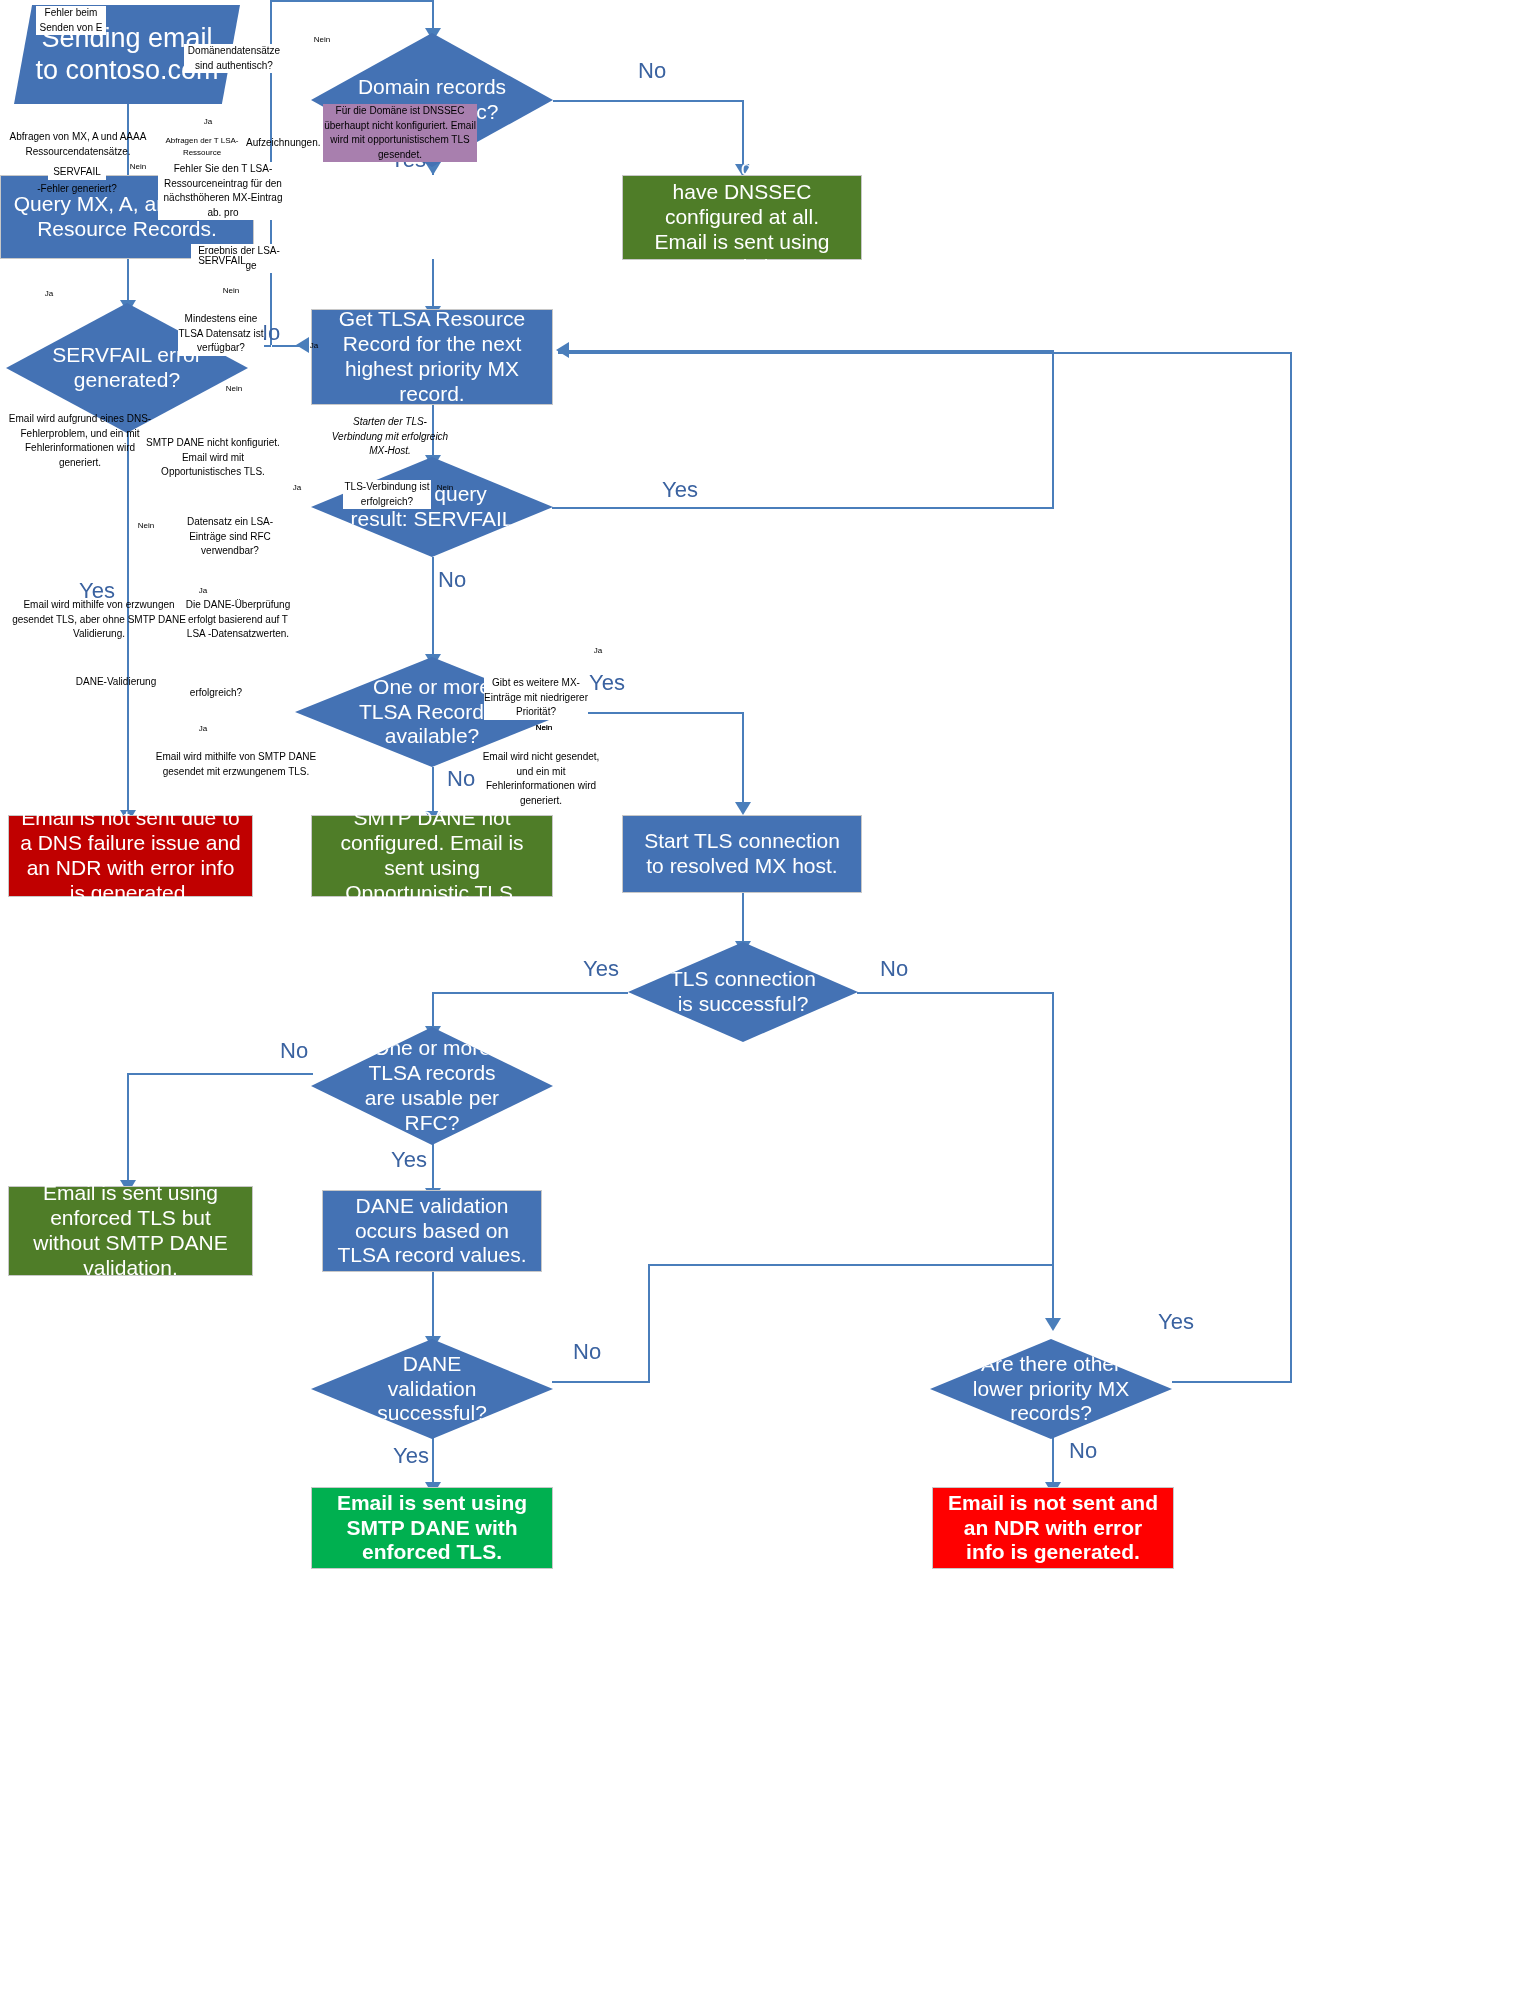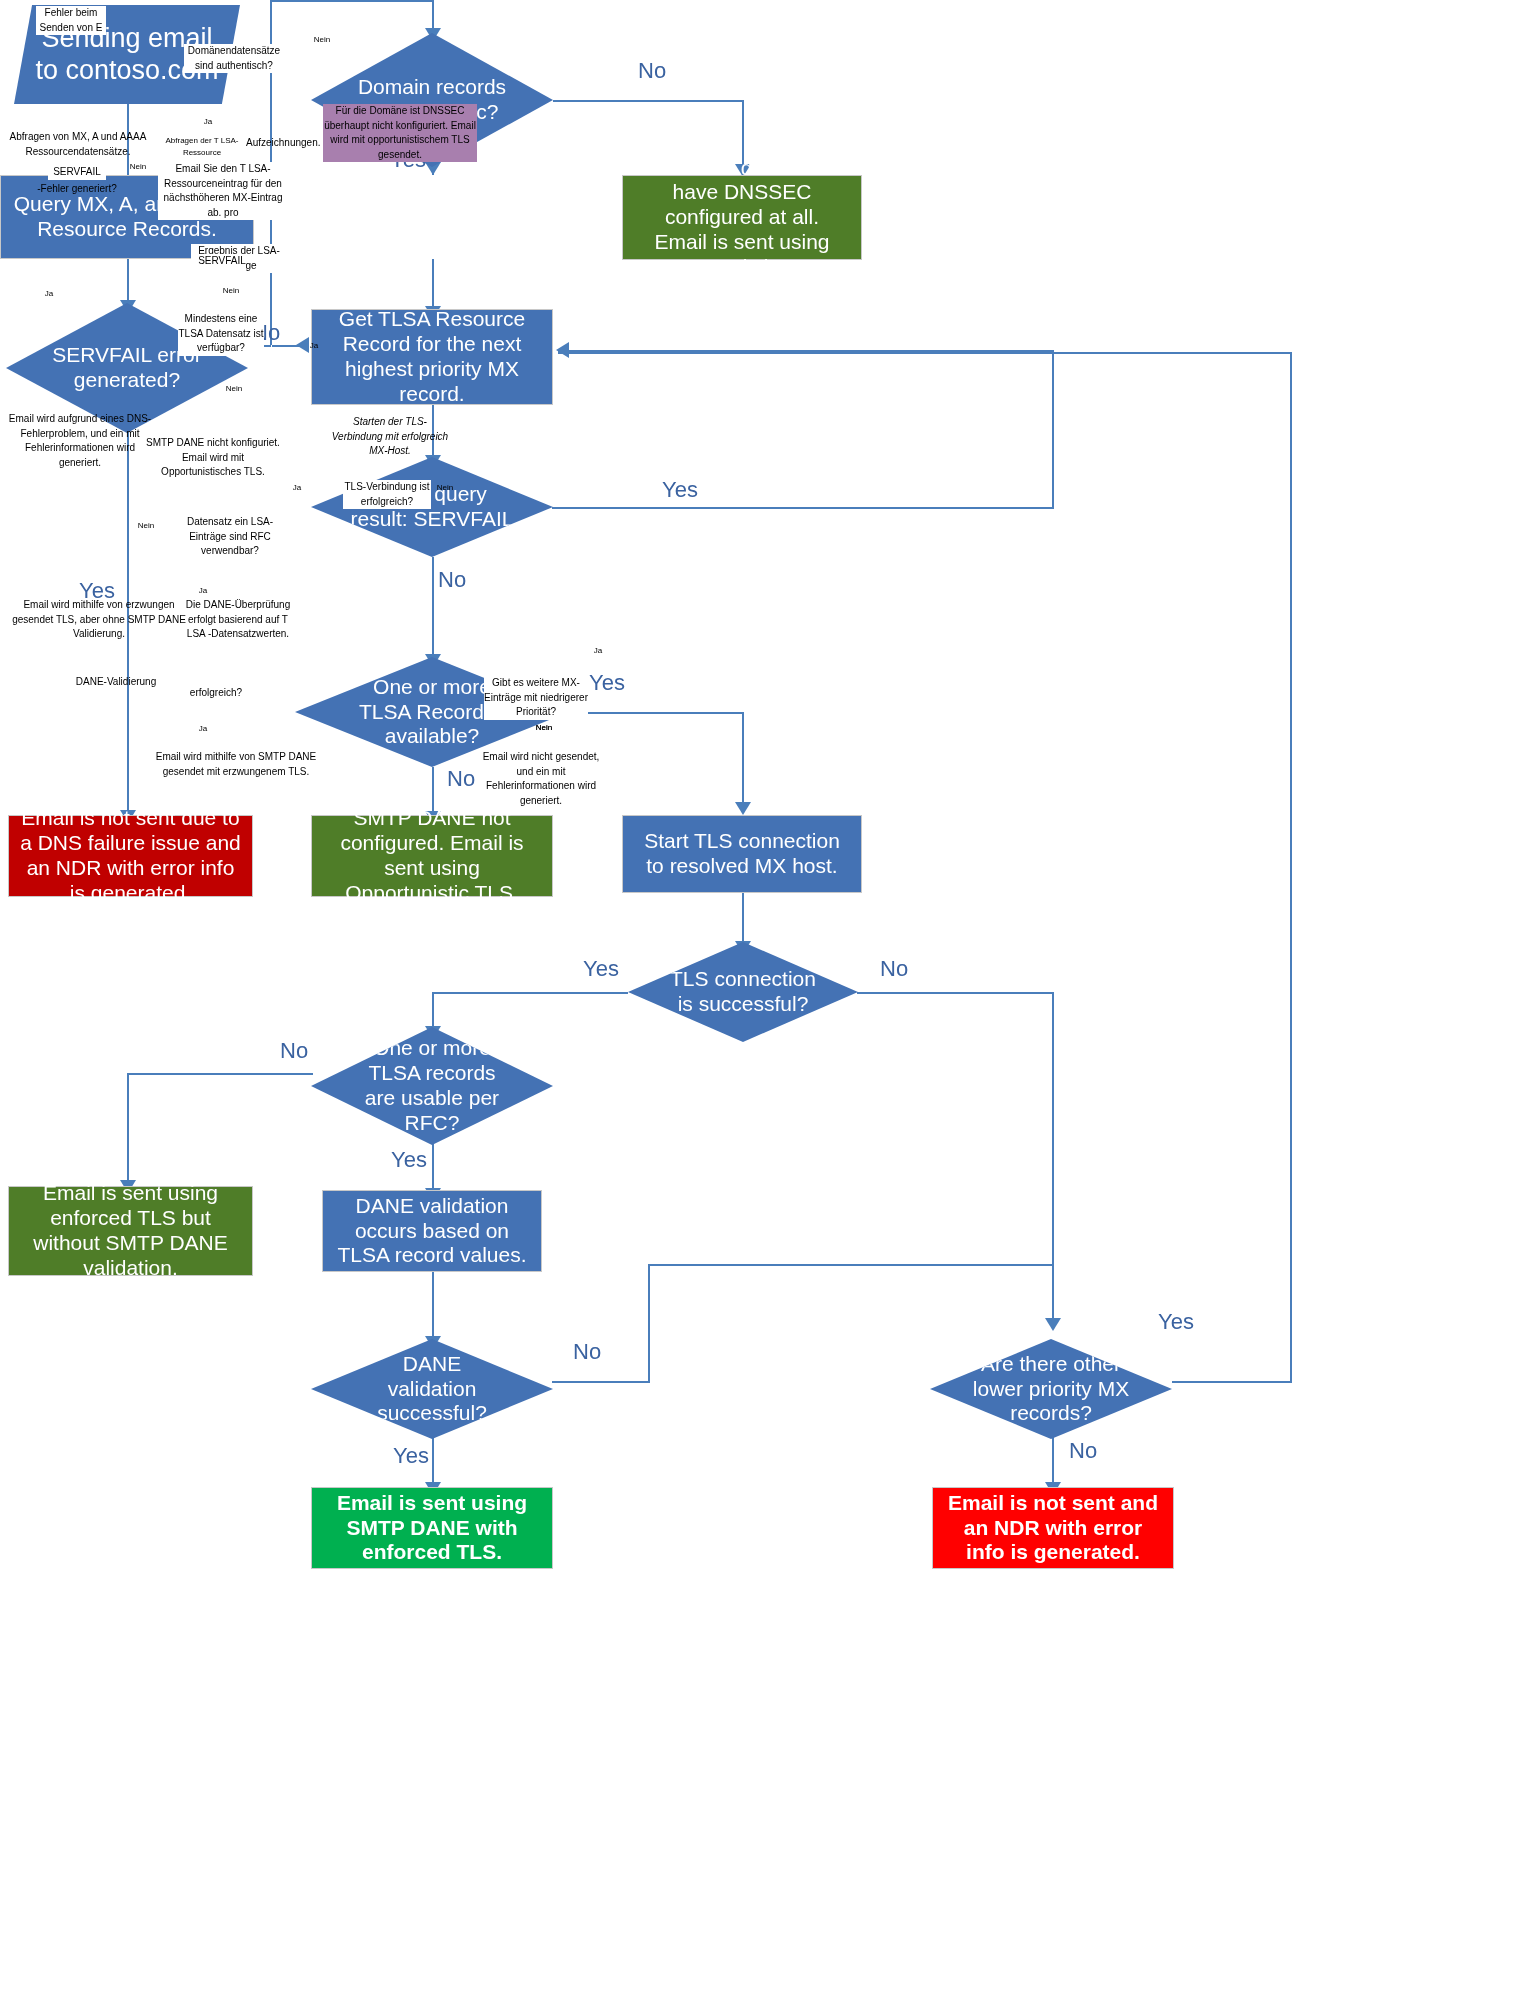--- a/index.html
+++ b/index.html
@@ -307,21 +307,21 @@
   <div class="de sm hl" style="left:184px; top:44px; width:100px;">Domänendatensätze sind authentisch?</div>
   <div class="de tiny" style="left:196px; top:116px; width:24px;">Ja</div>
   <div class="de sm" style="left:8px; top:130px; width:140px;">Abfragen von MX, A und AAAA Ressourcendatensätze.</div>
   <div class="de tiny" style="left:158px; top:135px; width:88px;text-align:center;">Abfragen der T LSA-Ressource</div>
   <div class="de sm" style="left:246px; top:136px; width:72px;">Aufzeichnungen.</div>
   <div class="de tiny" style="left:308px; top:34px; width:28px;">Nein</div>
   <div class="de sm hl-purple" style="left:323px; top:104px; width:154px;">Für die Domäne ist DNSSEC überhaupt nicht konfiguriert. Email wird mit opportunistischem TLS gesendet.</div>
   <div class="de sm hl" style="left:48px; top:165px; width:58px;">SERVFAIL</div>
   <div class="de sm" style="left:32px; top:182px; width:90px;">-Fehler generiert?</div>
   <div class="de tiny" style="left:124px; top:161px; width:28px;">Nein</div>
-  <div class="de sm hl" style="left:158px; top:162px; width:130px;">Email Sie den T LSA-Ressourceneintrag für den nächsthöheren MX-Eintrag ab. pro</div>
+  <div class="de sm hl" style="left:158px; top:162px; width:130px;">Fehler Sie den T LSA-Ressourceneintrag für den nächsthöheren MX-Eintrag ab. pro</div>
   <div class="de sm hl" style="left:191px; top:244px; width:96px;">Ergebnis der LSA-Abfrage</div>
   <div class="de sm hl" style="left:198px; top:254px; width:48px;">SERVFAIL</div>
   <div class="de tiny" style="left:37px; top:288px; width:24px;">Ja</div>
   <div class="de tiny" style="left:217px; top:285px; width:28px;">Nein</div>
   <div class="de tiny" style="left:302px; top:340px; width:24px;">Ja</div>
   <div class="de sm hl" style="left:178px; top:312px; width:86px;">Mindestens eine TLSA Datensatz ist verfügbar?</div>
   <div class="de tiny" style="left:220px; top:383px; width:28px;">Nein</div>
   <div class="de sm" style="left:6px; top:412px; width:148px;">Email wird aufgrund eines DNS-Fehlerproblem, und ein mit Fehlerinformationen wird generiert.</div>
   <div class="de sm" style="left:143px; top:412px; width:140px;margin-top:24px;">SMTP DANE nicht konfiguriet. Email wird mit Opportunistisches TLS.</div>
   <div class="de sm" style="left:328px; top:415px; width:124px;font-style:italic;">Starten der TLS-Verbindung mit erfolgreich MX-Host.</div>

